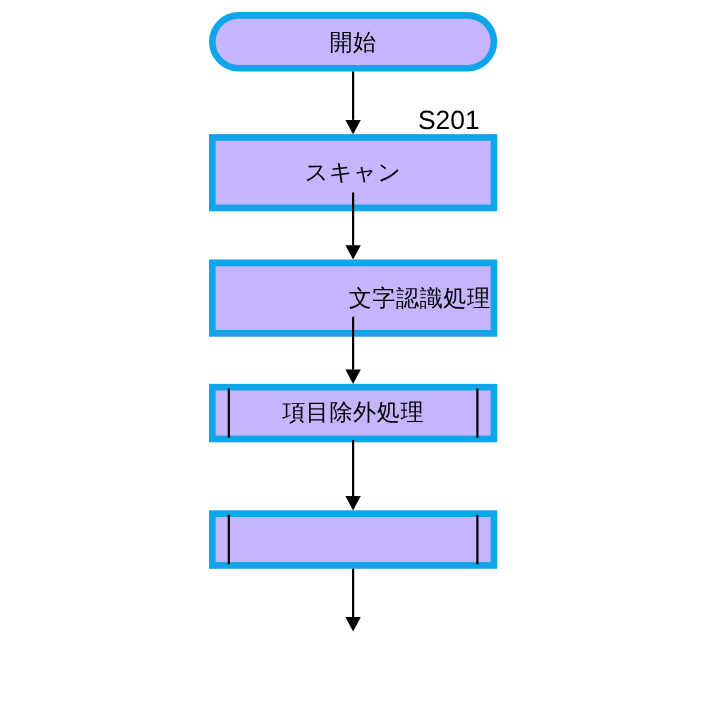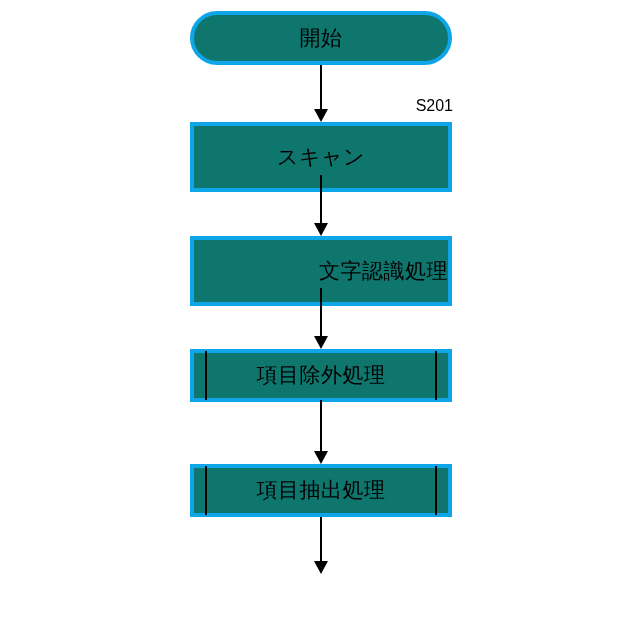--- a/index.html
+++ b/index.html
@@ -21,22 +21,22 @@
     height: 640px;
     background: #ffffff;
   }
 
   
   .node {
     position: absolute;
     left: 190px;
     width: 262px;
     box-sizing: border-box;
-    background: #0f766e;
-    border: 4px solid #0ea5e9;
+    background: #c4b5fd;
+    border: 6px solid #0ea5e9;
     display: flex;
     align-items: center;
     justify-content: center;
   }
 
   .node.terminator {
     border-radius: 27px;
     height: 54px;
   }
 
@@ -64,23 +64,23 @@
     line-height: 1;
     letter-spacing: 0.5px;
     white-space: nowrap;
     font-family: "DejaVu Sans", "Liberation Sans", sans-serif;
   }
 
   
   .step-label {
     position: absolute;
     width: 262px;
-    left: 191px;
+    left: 174px;
     text-align: right;
-    font-size: 16px;
+    font-size: 24px;
     line-height: 1;
     white-space: nowrap;
     font-family: "Liberation Sans", "DejaVu Sans", sans-serif;
   }
 
   
   .connector {
     position: absolute;
     left: 320px;
     width: 2px;
@@ -143,21 +143,20 @@
   </div>
 
   <div class="connector" style="top:400px; height:64px;">
     <div class="shaft" style="height:51px;"></div>
     <div class="head"></div>
   </div>
 
   <div class="node predefined" style="top:464px;">
     <span class="bar left"></span>
     <span class="bar right"></span>
-    <span class="node-label">項目抽出処理</span>
   </div>
 
   <div class="connector" style="top:517px; height:57px;">
     <div class="shaft" style="height:44px;"></div>
     <div class="head"></div>
   </div>
 
 
 </div>
 

